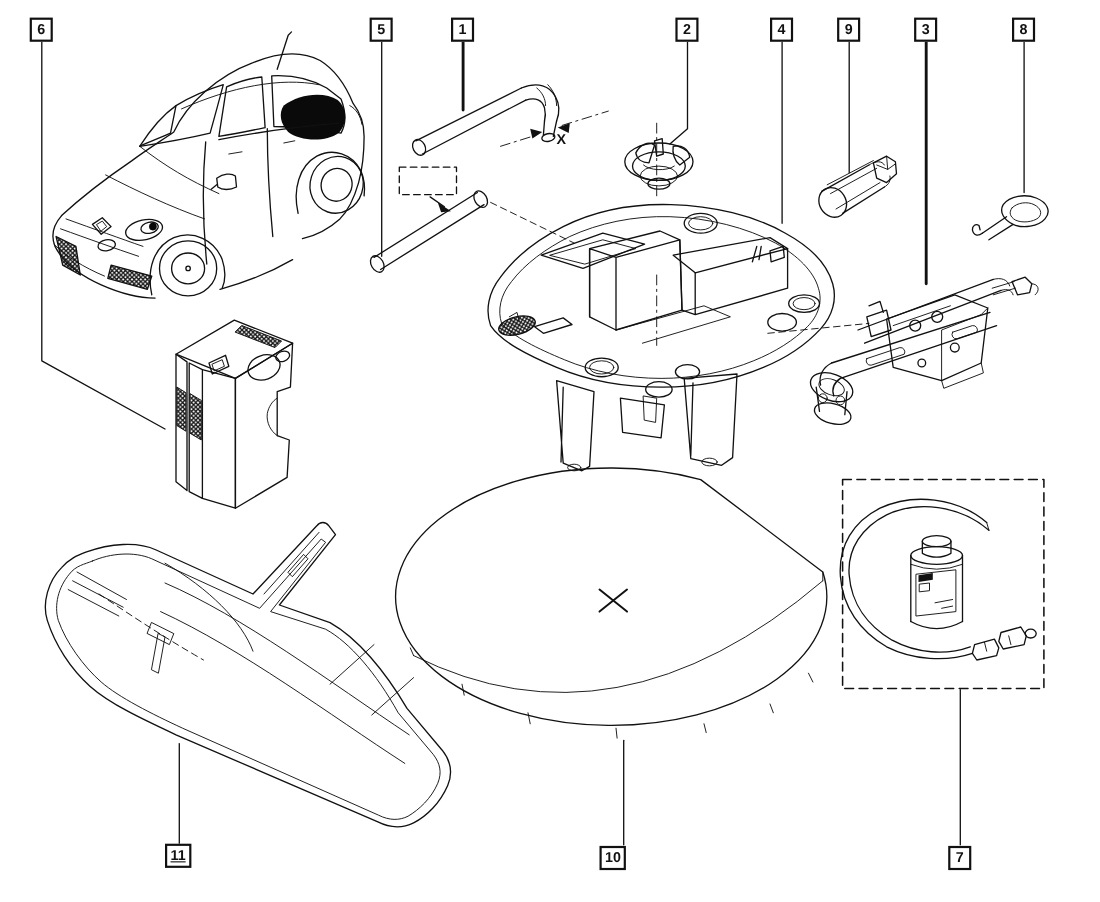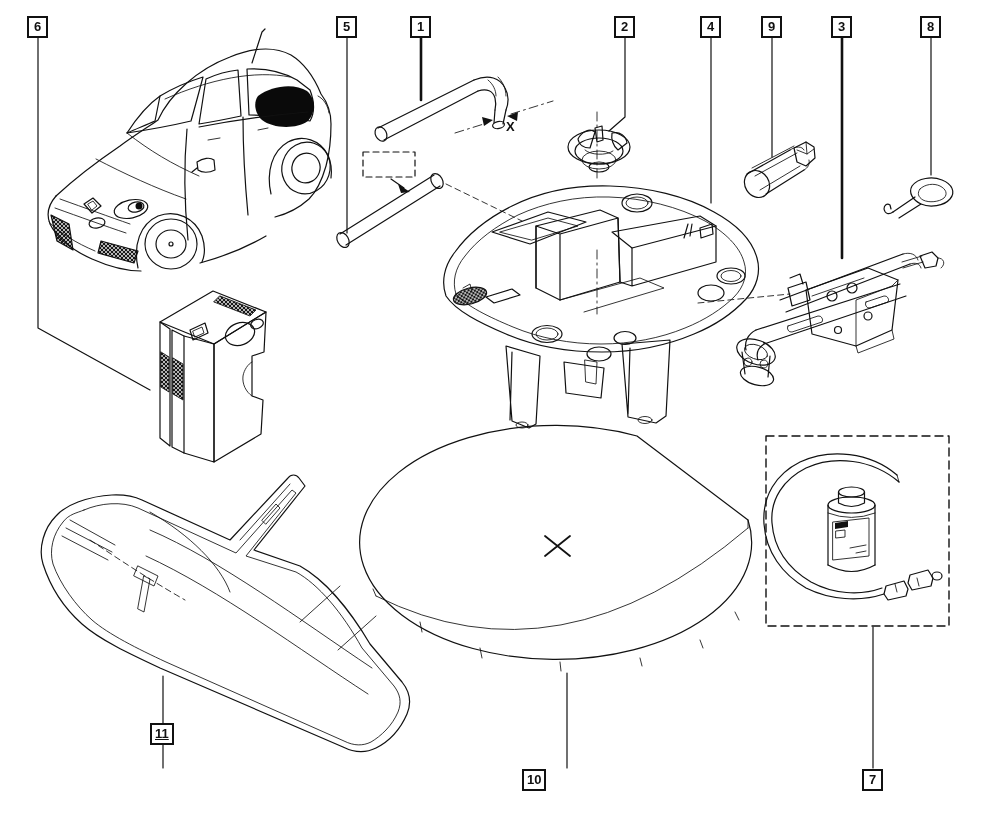--- a/index.html
+++ b/index.html
@@ -252,18 +252,18 @@
 </svg>
 
   <div class="callout" style="left:27px;top:16px;">6</div>
   <div class="callout" style="left:336px;top:16px;">5</div>
   <div class="callout" style="left:410px;top:16px;">1</div>
   <div class="callout" style="left:614px;top:16px;">2</div>
   <div class="callout" style="left:700px;top:16px;">4</div>
   <div class="callout" style="left:761px;top:16px;">9</div>
   <div class="callout" style="left:831px;top:16px;">3</div>
   <div class="callout" style="left:920px;top:16px;">8</div>
-  <div class="callout" style="left:150px;top:723px;text-decoration:underline;">11</div>
-  <div class="callout" style="left:522px;top:769px;">10</div>
+  <div class="callout" style="left:150px;top:767px;text-decoration:underline;">11</div>
+  <div class="callout" style="left:545px;top:769px;">10</div>
   <div class="callout" style="left:862px;top:769px;">7</div>
 
   <span class="dimlabel" style="left:506px;top:119px;">X</span>
 </div>
 
 </body></html>

